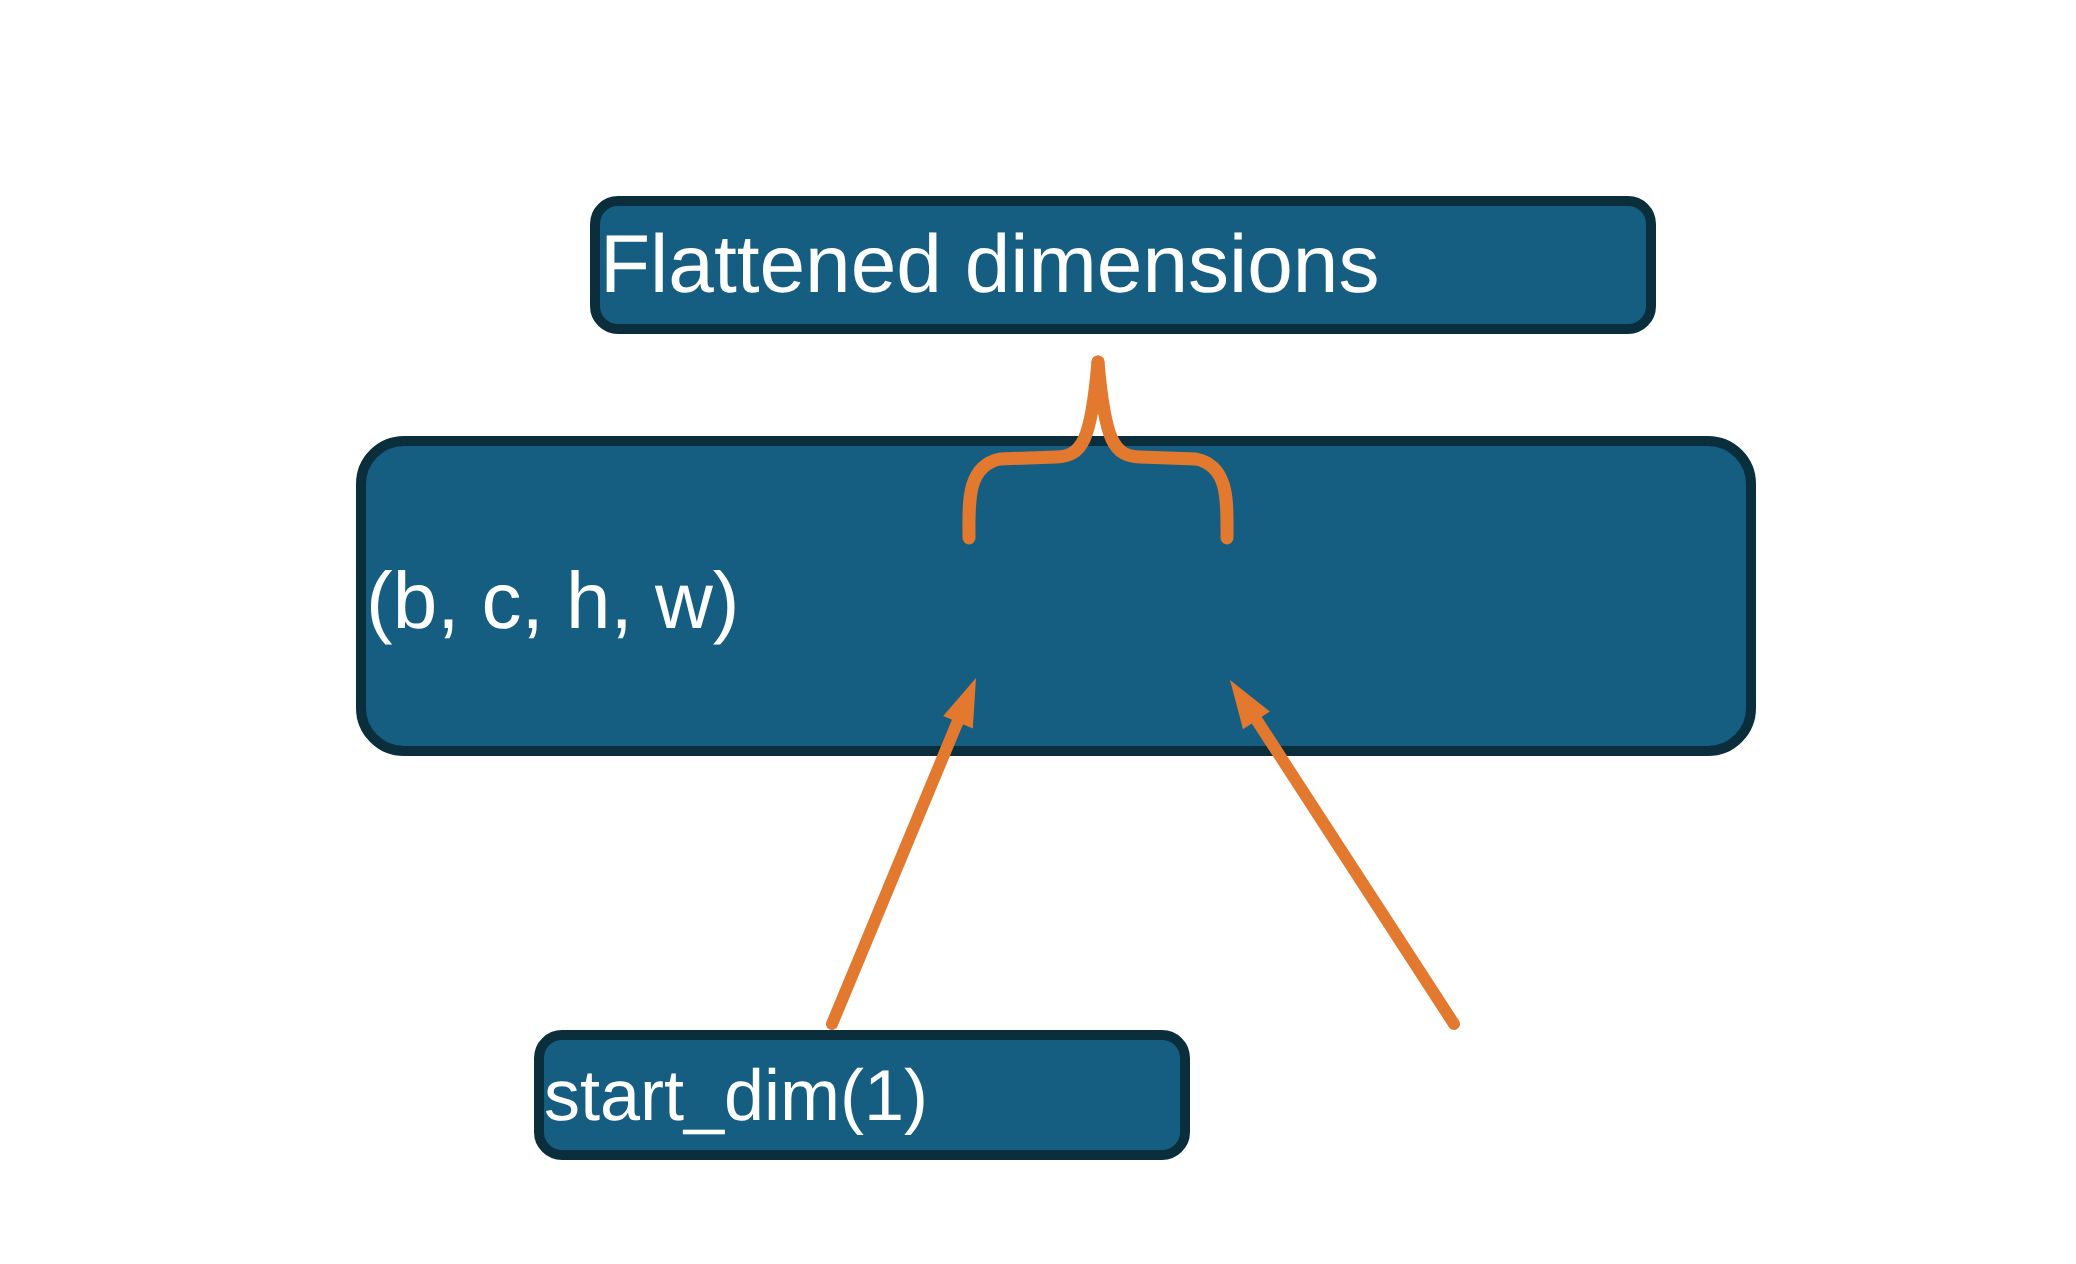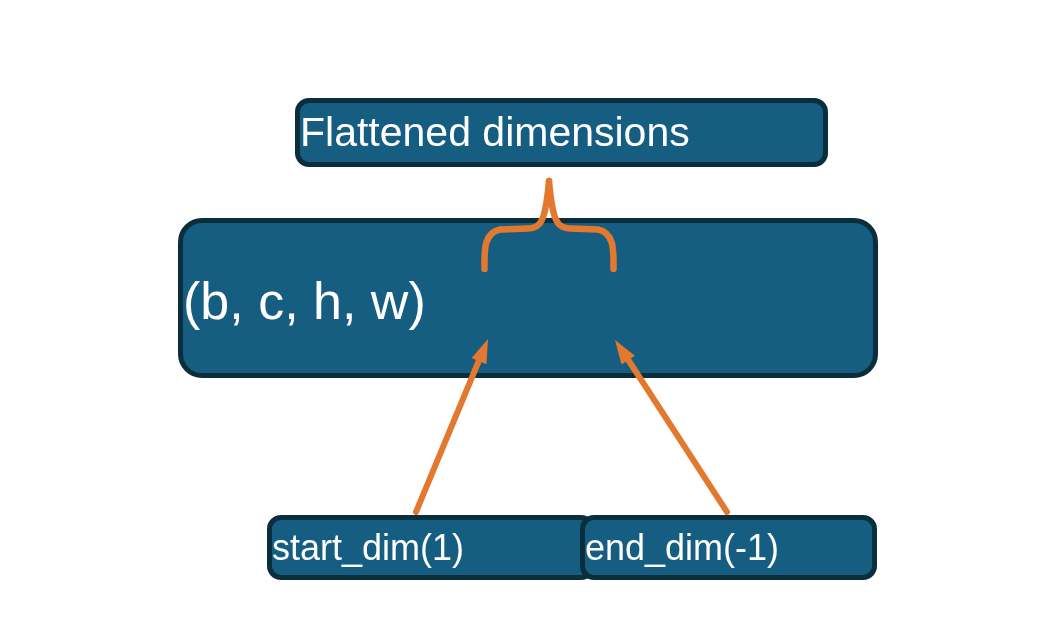--- a/index.html
+++ b/index.html
@@ -23,21 +23,21 @@
     justify-content: flex-start;
     white-space: nowrap;
     line-height: 1;
   }
   .node-top {
     left: 295px; top: 98px; width: 533px; height: 69px;
     border-radius: 14px; font-size: 41px;
   }
   .node-main {
     left: 178px; top: 218px; width: 700px; height: 160px;
-    border-radius: 24px; font-size: 52px;
+    border-radius: 24px; font-size: 40px;
     padding-top: 6px;
   }
   .node-start {
     left: 267px; top: 515px; width: 328px; height: 65px;
     border-radius: 14px; font-size: 36px;
   }
   .node-end {
     left: 580px; top: 515px; width: 297px; height: 65px;
     border-radius: 14px; font-size: 36px;
   }
@@ -68,23 +68,20 @@
   </div>
 
   <div class="node node-main">
     <span>(b, c, h, w)</span>
   </div>
 
   <div class="node node-start">
     <span>start_dim(1)</span>
   </div>
 
-  <div class="node node-end">
-    <span>end_dim(-1)</span>
-  </div>
 
   <svg class="overlay" viewBox="0 0 1038 632" xmlns="http://www.w3.org/2000/svg">
 
     <g>
       <path class="stroke-accent" stroke-width="6.5" d="M 484.5 269 C 484.5 252 483 233 500 229.5 L 528 228.5 C 541 228 545.5 221 549 181"></path>
       <path class="stroke-accent" stroke-width="6.5" d="M 613.5 269 C 613.5 252 615 233 598 229.5 L 570 228.5 C 557 228 552.5 221 549 181"></path>
     </g>
 
     <g>
       <line class="stroke-accent" stroke-width="6" x1="416" y1="512" x2="480" y2="358"></line>

